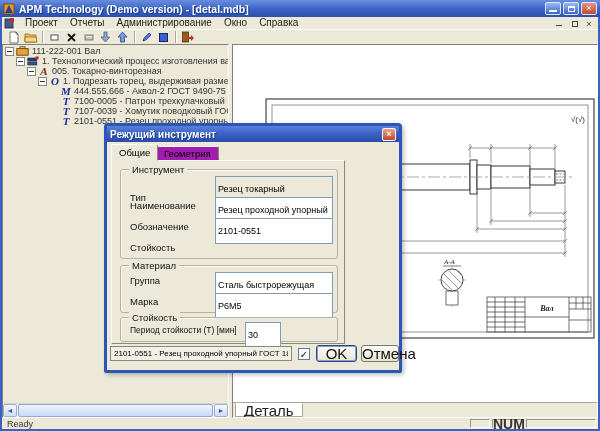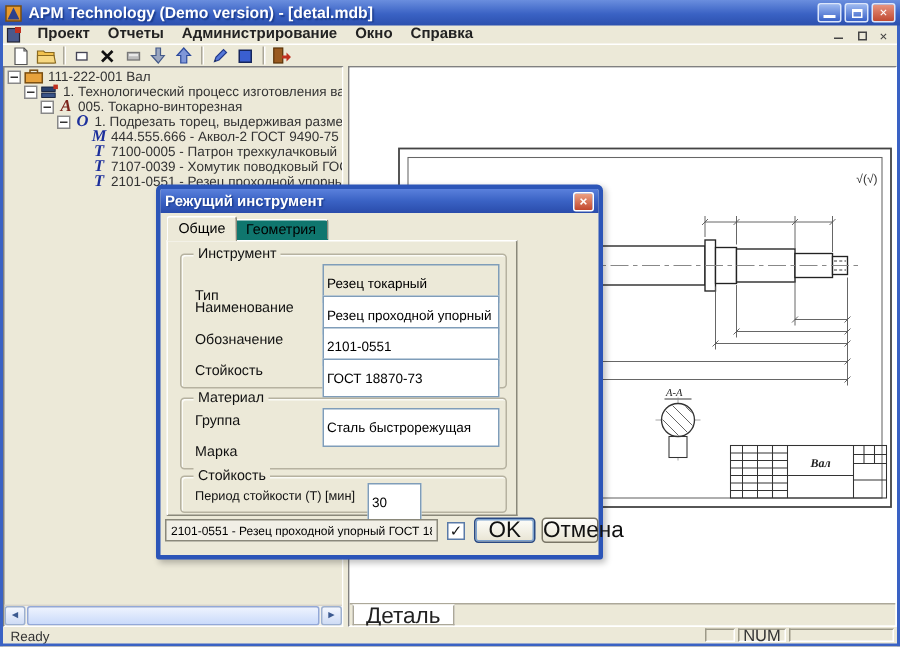--- a/index.html
+++ b/index.html
@@ -24,21 +24,21 @@
     background:linear-gradient(180deg,#9db9f0,#3a62c8); color:#fff; font-size:9px;
     line-height:10px; text-align:center; position:relative; }
   .wbtn.close { background:linear-gradient(180deg,#e89580,#c04a32); }
   .wbtn .bar { position:absolute; left:3px; right:3px; bottom:2px; height:2px; background:#fff; }
   .wbtn .box { position:absolute; left:4px; top:3px; width:7px; height:6px; border:1px solid #fff; border-top-width:2px; }
 
   
   .menubar { position:absolute; left:2px; top:17px; right:2px; height:12px; background:#ece9d8;
     display:flex; align-items:center; font-size:10px; color:#222; z-index:59; }
   .menubar .doc-ico { width:11px; height:11px; margin:0 4px 0 2px; flex:none; }
-  .menu-item { padding:0 6px; height:12px; line-height:12px;font-weight:bold; }
+  .menu-item { padding:0 6px; height:12px; line-height:12px; }
   .mdi-btns { margin-left:auto; display:flex; gap:1px; padding-right:2px; }
   .mdibtn { width:14px; height:11px; color:#444; font-size:9px; line-height:10px; text-align:center;
     border:1px solid #ece9d8; position:relative; }
   .mdibtn .bar { position:absolute; left:3px; right:3px; bottom:2px; height:1px; background:#444; }
   .mdibtn .box { position:absolute; left:4px; top:2px; width:6px; height:6px; border:1px solid #444; }
 
   
   .toolbar { position:absolute; left:2px; top:29px; right:2px; height:15px; background:#ece9d8;
     border-top:1px solid #fff; display:flex; align-items:center; padding-left:3px; z-index:59; }
   .tbtn { width:17px; height:14px; display:flex; align-items:center; justify-content:center; }
@@ -73,38 +73,38 @@
   .doc-tabbar { position:absolute; left:0; right:0; bottom:0; height:15px; background:#ece9d8;
     border-top:1px solid #aca899; display:flex; align-items:flex-start; padding-left:2px; }
   .doc-tab { height:14px; background:#fff; border:1px solid #aca899; border-top:1px solid #fff;
     font-size:15px; padding:0 8px; line-height:13px; color:#222; }
 
   
   .statusbar { position:absolute; left:2px; right:2px; bottom:2px; height:11px; background:#ece9d8;
     display:flex; align-items:center; font-size:9px; color:#333; padding:0 2px; z-index:59; }
   .statusbar .msg { flex:1; padding-left:3px; }
   .spanel { height:9px; border:1px solid; border-color:#9d9a88 #fff #fff #9d9a88;
-    margin-left:2px; font-size:11px; line-height:8px; text-align:center; }
+    margin-left:2px; font-size:14px; line-height:8px; text-align:center;font-weight:bold; }
 
   
   .dialog { position:absolute; left:104px; top:123px; width:298px; height:250px;
     border:3px solid #2c55b8; border-radius:4px 4px 2px 2px; background:#ece9d8; z-index:100;
     box-shadow:2px 2px 4px rgba(0,0,0,.25); }
   .dlg-title { height:16px; background:linear-gradient(180deg,#5a80dc 0%, #3a62c4 50%, #2a4cab 100%);
     display:flex; align-items:center; padding:4px 3px; border-radius:1px 1px 0 0; }
   .dlg-title .txt { color:#fff; font-weight:bold; font-size:10px; flex:1;
     text-shadow:1px 1px 1px #1a3a8a; }
   .dlg-close { width:14px; height:13px; border:1px solid #fff; border-radius:2px;
     background:linear-gradient(180deg,#eda284,#c2472e); color:#fff; font-size:9px; font-weight:bold;
     line-height:11px; text-align:center; }
   .dlg-body { position:relative; height:228px; }
   .tab { position:absolute; top:2px; font-size:9.5px; padding:0 7px; background:#ece9d8;
     border:1px solid; border-color:#fff #8a887a transparent #fff; border-radius:2px 2px 0 0; z-index:2; }
   .tab.active { left:4px; height:17px; line-height:15px; }
-  .tab.inactive { left:49px; top:4px; height:14px; line-height:13px; background:#0f766e; z-index:1; }
+  .tab.inactive { left:49px; top:4px; height:14px; line-height:13px; background:#a21caf; z-index:1; }
   .tabpage { position:absolute; left:4px; top:18px; width:234px; height:184px; background:#ece9d8;
     border:1px solid; border-color:#fff #8a887a #8a887a #fff; }
   .group { position:absolute; left:8px; width:218px; border:1px solid #b6b2a0; border-radius:3px;
     box-shadow:inset 1px 1px 0 rgba(255,255,255,.8); }
   .group .glabel { position:absolute; top:-6px; left:8px; background:#ece9d8; padding:0 3px;
     font-size:9.5px; color:#111; line-height:11px; }
   .flabel { position:absolute; left:9px; font-size:9.5px; color:#111; }
   .field { position:absolute; left:94px; width:118px; height:26px; border:1px solid #7f9db9;
     background:#fff; font-family:"Liberation Sans",sans-serif; font-size:9px; padding:0 2px; color:#000; }
   .field.ro { background:#ece9d8; }
@@ -409,28 +409,28 @@
 
         <div class="group" style="top:8px; height:90px;">
           <span class="glabel">Инструмент</span>
           <span class="flabel" style="top:22px;">Тип</span>
           <input class="field ro" style="top: 6px;" readonly="" value="Резец токарный">
           <span class="flabel" style="top:30px;">Наименование</span>
           <input class="field" style="top: 27px;" value="Резец проходной упорный">
           <span class="flabel" style="top:51px;">Обозначение</span>
           <input class="field" style="top: 48px;" value="2101-0551">
           <span class="flabel" style="top:72px;">Стойкость</span>
-          <input class="field" style="top: 69px;" value="ГОСТ 18870-73">
         </div>
 
         <div class="group" style="top:104px; height:48px;">
           <span class="glabel">Материал</span>
           <span class="flabel" style="top:9px;">Группа</span>
           <input class="field" style="top: 6px;" value="Сталь быстрорежущая">
           <span class="flabel" style="top:30px;">Марка</span>
+          <input class="field" style="top: 27px;" value="Р6М5">
         </div>
 
         <div class="group" style="top:156px; height:25px;">
           <span class="glabel">Стойкость</span>
           <span class="flabel" style="top:7px; font-size:8.5px;">Период стойкости (T) [мин]</span>
           <input class="field" style="top: 4px; left: 124px; width: 36px;" value="30">
         </div>
 
       </div>
 

